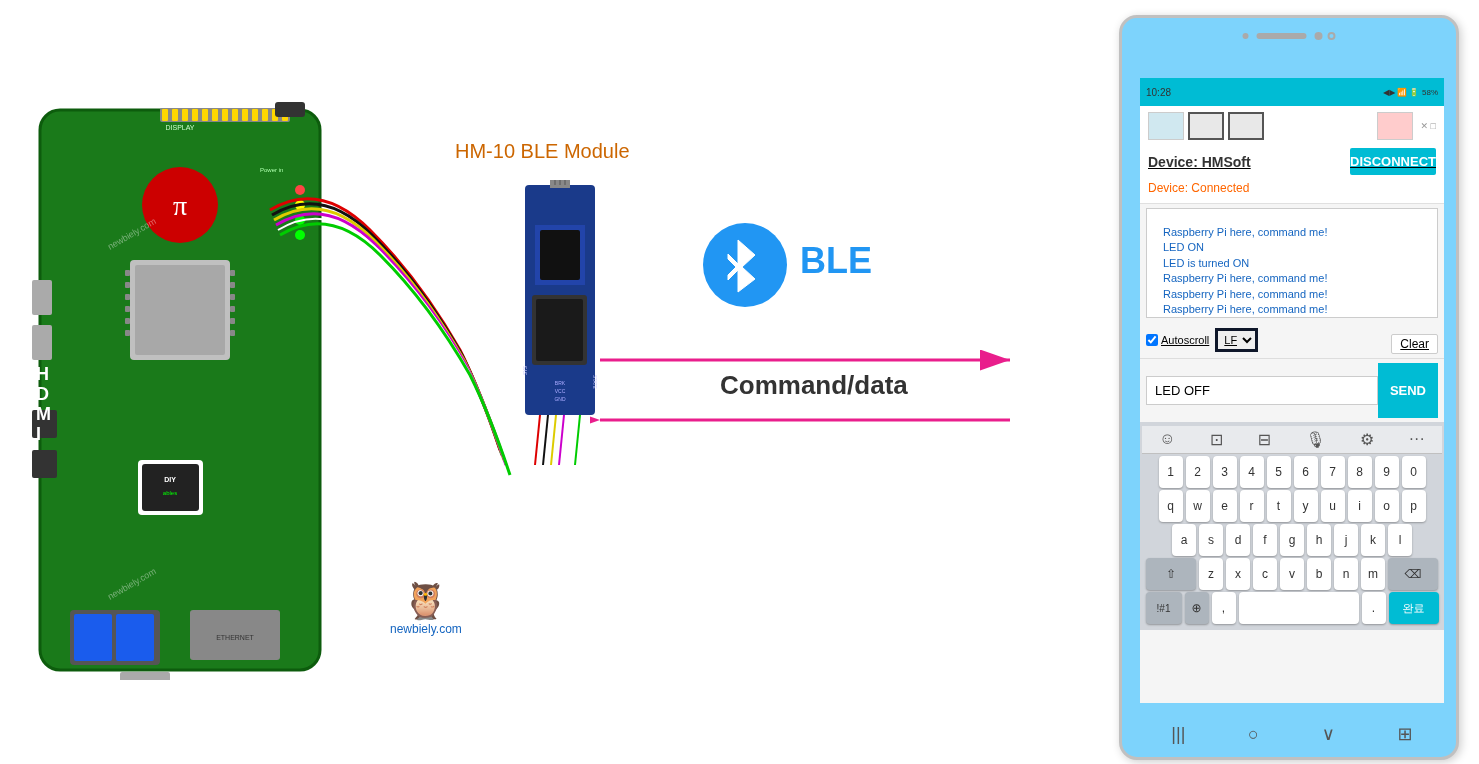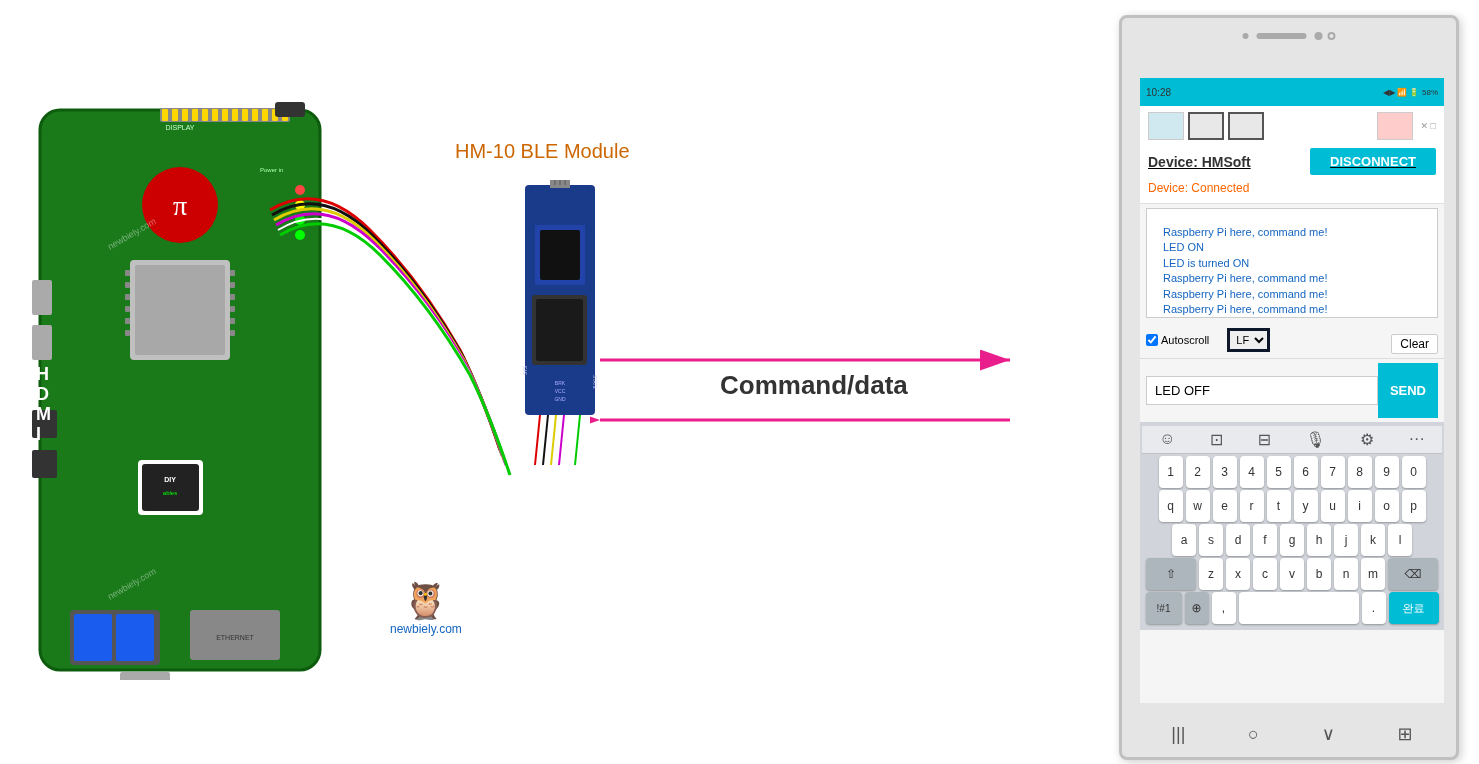--- a/index.html
+++ b/index.html
@@ -95,22 +95,22 @@
       width: 370px;
       height: 750px;
     }
 
     .phone-outer {
       position: absolute;
       left: 10px;
       top: 5px;
       width: 340px;
       height: 745px;
-      background: #e5e5e5;
-      border-radius: 8px;
+      background: #7dd3fc;
+      border-radius: 18px;
       border: 3px solid #c0c0c0;
       box-shadow: 2px 2px 10px rgba(0,0,0,0.2);
     }
 
     .phone-screen {
       position: absolute;
       left: 18px;
       top: 60px;
       width: 304px;
       height: 625px;
@@ -165,21 +165,21 @@
     .device-name {
       font-size: 14px;
       font-weight: bold;
       color: #333;
     }
 
     .disconnect-btn {
       background: #00BCD4;
       color: white;
       border: none;
-      padding: 6px 20px;
+      padding: 6px 0;
       font-size: 13px;
       font-weight: bold;
       cursor: pointer;
       border-radius: 2px;
     }
 
     .status-connected {
       font-size: 12px;
       color: #FF6600;
       padding: 2px 0;
@@ -198,24 +198,25 @@
 
     .terminal-line {
       color: #1565C0;
       line-height: 1.4;
     }
 
     
     .controls-row {
       display: flex;
       align-items: center;
-      gap: 18px;
+      gap: 6px;
       padding: 4px 6px;
       background: #f5f5f5;
       border-bottom: 1px solid #ddd;
+      text-decoration: underline;
     }
 
     .autoscroll-check {
       display: flex;
       align-items: center;
       gap: 3px;
       font-size: 11px;
     }
 
     .lf-select {
@@ -512,20 +513,28 @@
 
       <text x="17" y="200" font-size="4.5" fill="#ccccff" transform="rotate(-90,17,200)">SYS</text>
       <text x="83" y="200" font-size="4.5" fill="#ccccff" transform="rotate(90,83,200)">STATE</text>
     </svg>
   </div>
 
   <div class="hm10-label">
     <span>HM-10 BLE Module</span>
   </div>
 
+  <div class="ble-section">
+    
+    <svg class="ble-icon" viewBox="0 0 90 90">
+      <circle cx="45" cy="45" r="42" fill="#2196F3"></circle>
+      <path d="M 38 20 L 55 35 L 42 47 L 55 59 L 38 72 L 38 50 L 28 60 L 28 55 L 36 47 L 28 39 L 28 34 L 38 44 Z" fill="white" stroke="white" stroke-width="1"></path>
+    </svg>
+    <span class="ble-text">BLE</span>
+  </div>
 
   <svg style="position:absolute;left:590px;top:340px;width:440px;height:40px">
     <defs>
       <marker id="arrowR" markerWidth="10" markerHeight="7" refX="10" refY="3.5" orient="auto">
         <polygon points="0 0, 10 3.5, 0 7" fill="#e91e8c"></polygon>
       </marker>
     </defs>
     <line x1="10" y1="20" x2="420" y2="20" stroke="#e91e8c" stroke-width="3" marker-end="url(#arrowR)"></line>
   </svg>
 

